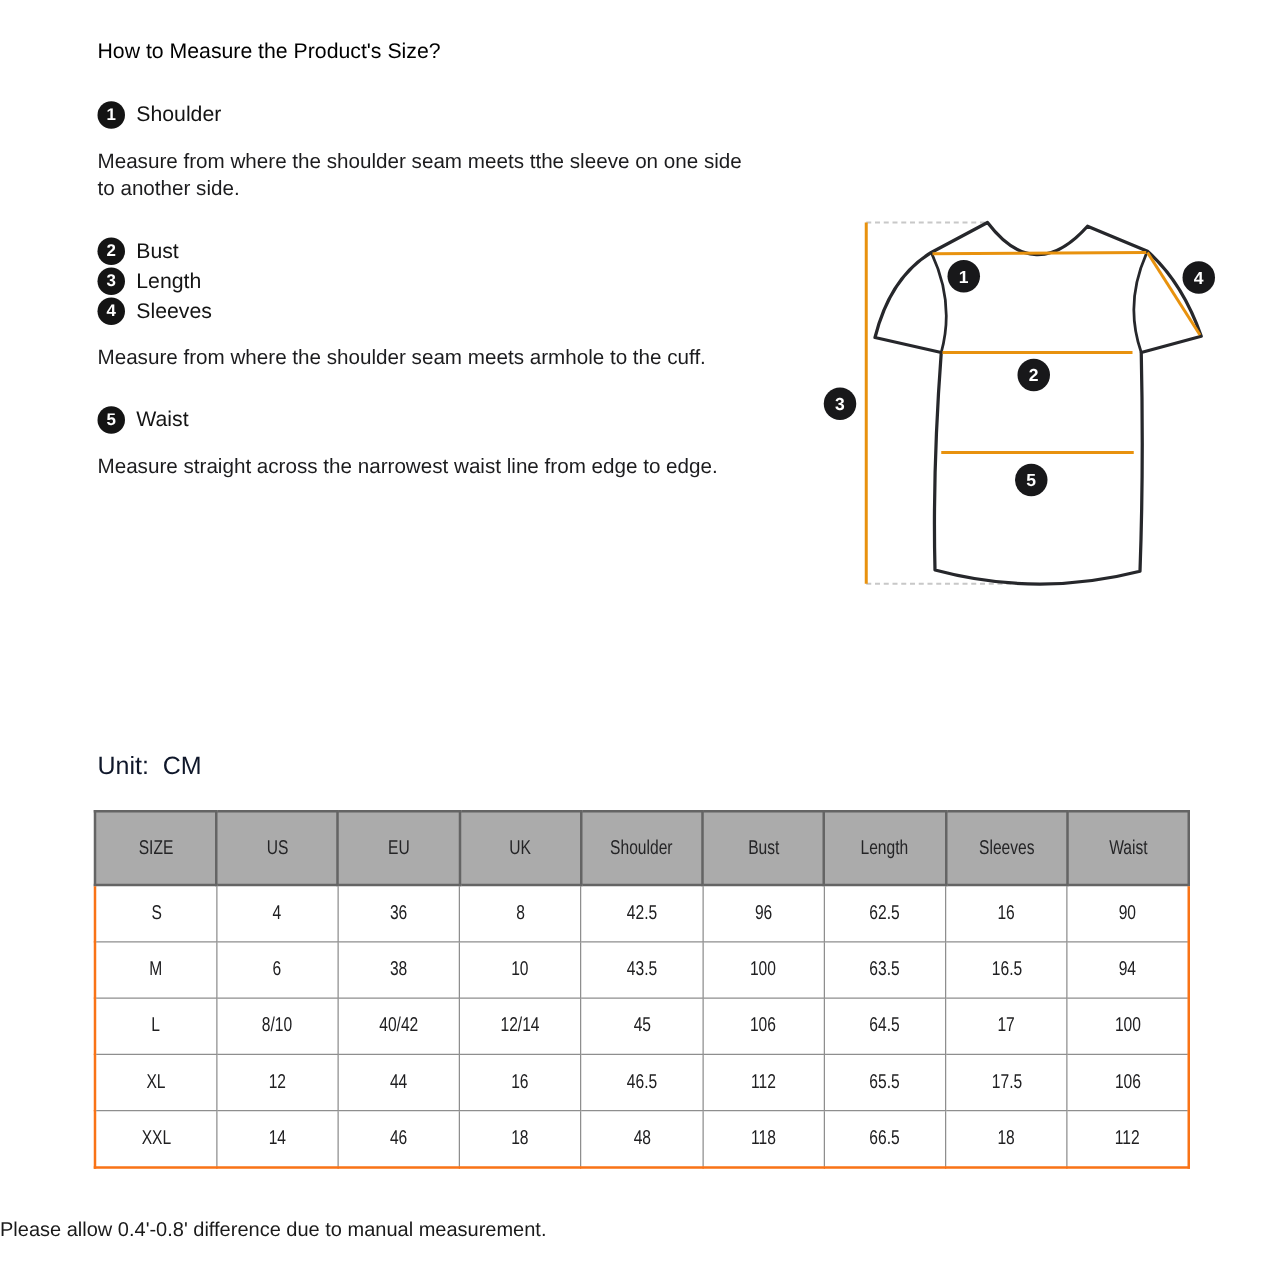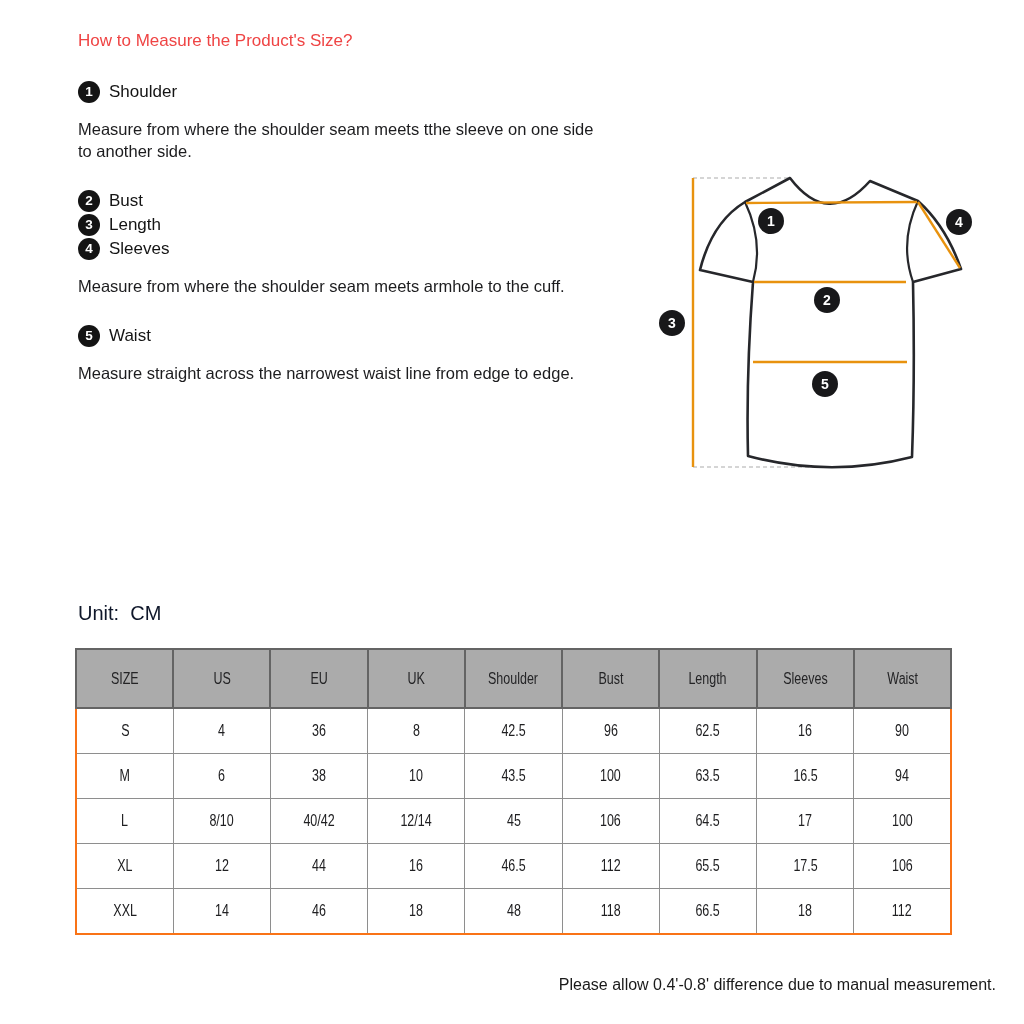--- a/index.html
+++ b/index.html
@@ -1,21 +1,21 @@
 <!DOCTYPE html>
 <html><head>
 <meta charset="utf-8">
 <style>
   html,body{margin:0;padding:0;background:#ffffff;}
   .page{position:relative;width:1024px;height:1024px;background:#ffffff;
         font-family:"Liberation Sans",sans-serif;color:#1c1c1e;overflow:hidden;}
 
   
   .left-col{position:absolute;left:78px;top:30px;width:522px;}
-  .title{font-size:17px;font-weight:normal;margin:0 0 28px 0;line-height:22px;color:#ef4444;}
+  .title{font-size:17px;font-weight:normal;margin:0 0 28px 0;line-height:22px;color:#000000;}
   .sec-heading{display:flex;align-items:center;gap:9px;height:24px;}
   .badge{width:22px;height:22px;border-radius:50%;background:#141414;color:#ffffff;
          font-size:13.5px;font-weight:bold;display:inline-flex;align-items:center;
          justify-content:center;flex:0 0 auto;line-height:1;}
   .sec-label{font-size:17px;color:#141414;}
   .desc{margin:14px 0 27px 0;font-size:16.5px;line-height:22px;color:#1c1c1e;max-width:518px;}
 
   
   .unit{position:absolute;left:78px;top:602px;font-size:20px;color:#0f172a;white-space:pre;}
 
@@ -32,21 +32,21 @@
   .size-table{position:absolute;left:75px;top:648px;width:877px;
               border-collapse:collapse;table-layout:fixed;border:2px solid #f97316;}
   .size-table th{height:57px;background:#ababab;border:2px solid #646464;padding:0;
                  text-align:center;vertical-align:middle;font-weight:normal;}
   .size-table td{height:44px;background:#ffffff;border:1.5px solid #8e8e8e;padding:0;
                  text-align:center;vertical-align:middle;}
   .cond{display:inline-block;transform:scaleX(0.78);font-size:16px;color:#202022;white-space:nowrap;}
   th .cond{color:#242426;}
 
   
-  .footer{position:absolute;left:0;top:976px;width:996px;text-align:right;
+  .footer{position:absolute;left:0;top:976px;width:996px;text-align:left;
           font-size:16px;color:#1a1a1a;}
 </style>
 </head>
 <body>
 
 <div class="page">
 
   <div class="left-col">
     <h1 class="title">How to Measure the Product's Size?</h1>
 

